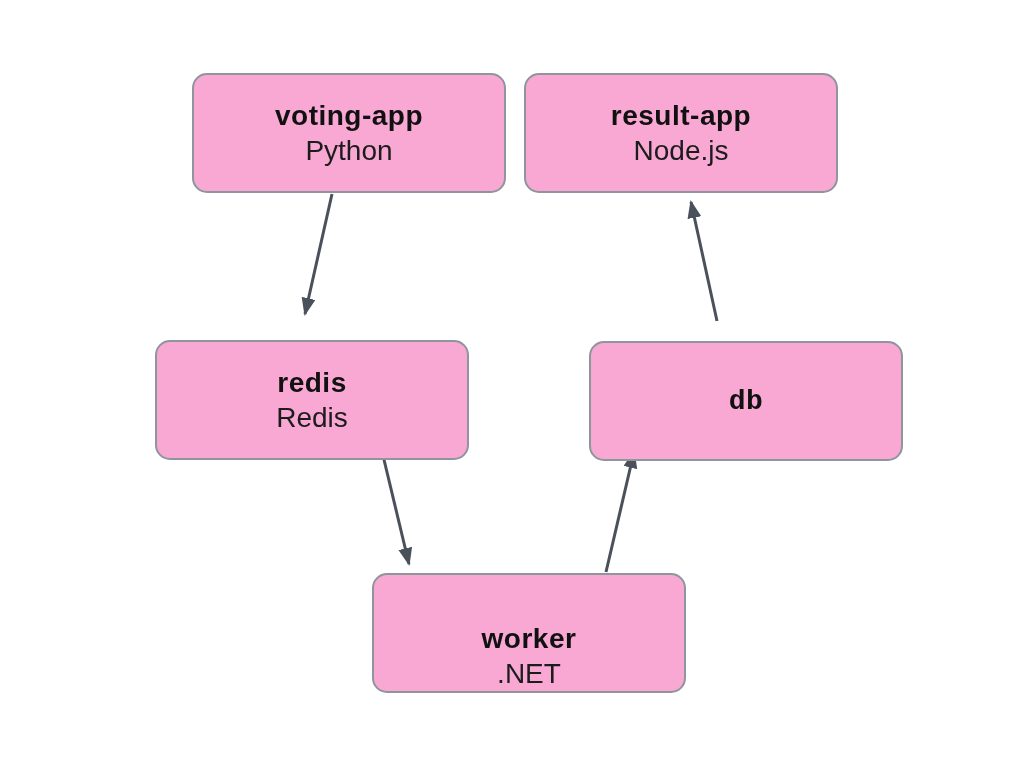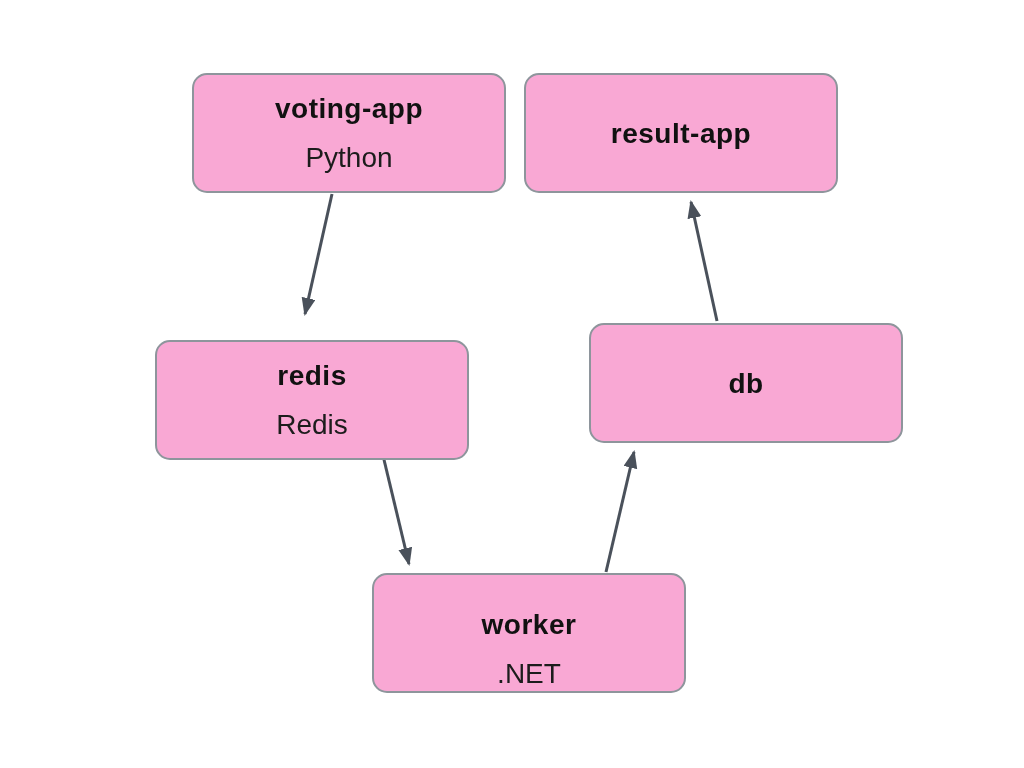--- a/index.html
+++ b/index.html
@@ -42,26 +42,25 @@
     font-weight: bold;
     color: #111111;
     line-height: 35px;
     letter-spacing: 0.5px;
   }
   .node-subtitle {
     font-size: 28px;
     font-weight: normal;
     color: #1c1c1c;
     line-height: 35px;
-    margin-top: 14px;
   }
   #node-voting-app { left: 192px; top: 73px; }
   #node-result-app { left: 524px; top: 73px; }
   #node-redis      { left: 155px; top: 340px; }
-  #node-db         { left: 589px; top: 323px; }
+  #node-db         { left: 589px; top: 341px; font-family: Liberation Mono, monospace; }
   #node-worker     { left: 372px; top: 573px; justify-content: flex-end; }
 </style>
 </head>
 <body>
 
 <div class="canvas">
 
   <svg class="edges-layer" width="1024" height="768" viewBox="0 0 1024 768">
     <defs>
       <marker id="arrowhead" markerUnits="userSpaceOnUse" markerWidth="20" markerHeight="16" refX="16" refY="7" orient="auto">
@@ -74,20 +73,21 @@
     <line x1="717" y1="321" x2="691" y2="202" stroke="#4a515b" stroke-width="3" marker-end="url(#arrowhead)"></line>
   </svg>
 
   <div class="node" id="node-voting-app">
     <div class="node-title">voting-app</div>
     <div class="node-subtitle">Python</div>
   </div>
 
   <div class="node" id="node-result-app">
     <div class="node-title">result-app</div>
+    <div class="node-subtitle">Node.js</div>
   </div>
 
   <div class="node" id="node-redis">
     <div class="node-title">redis</div>
     <div class="node-subtitle">Redis</div>
   </div>
 
   <div class="node" id="node-db">
     <div class="node-title">db</div>
   </div>

